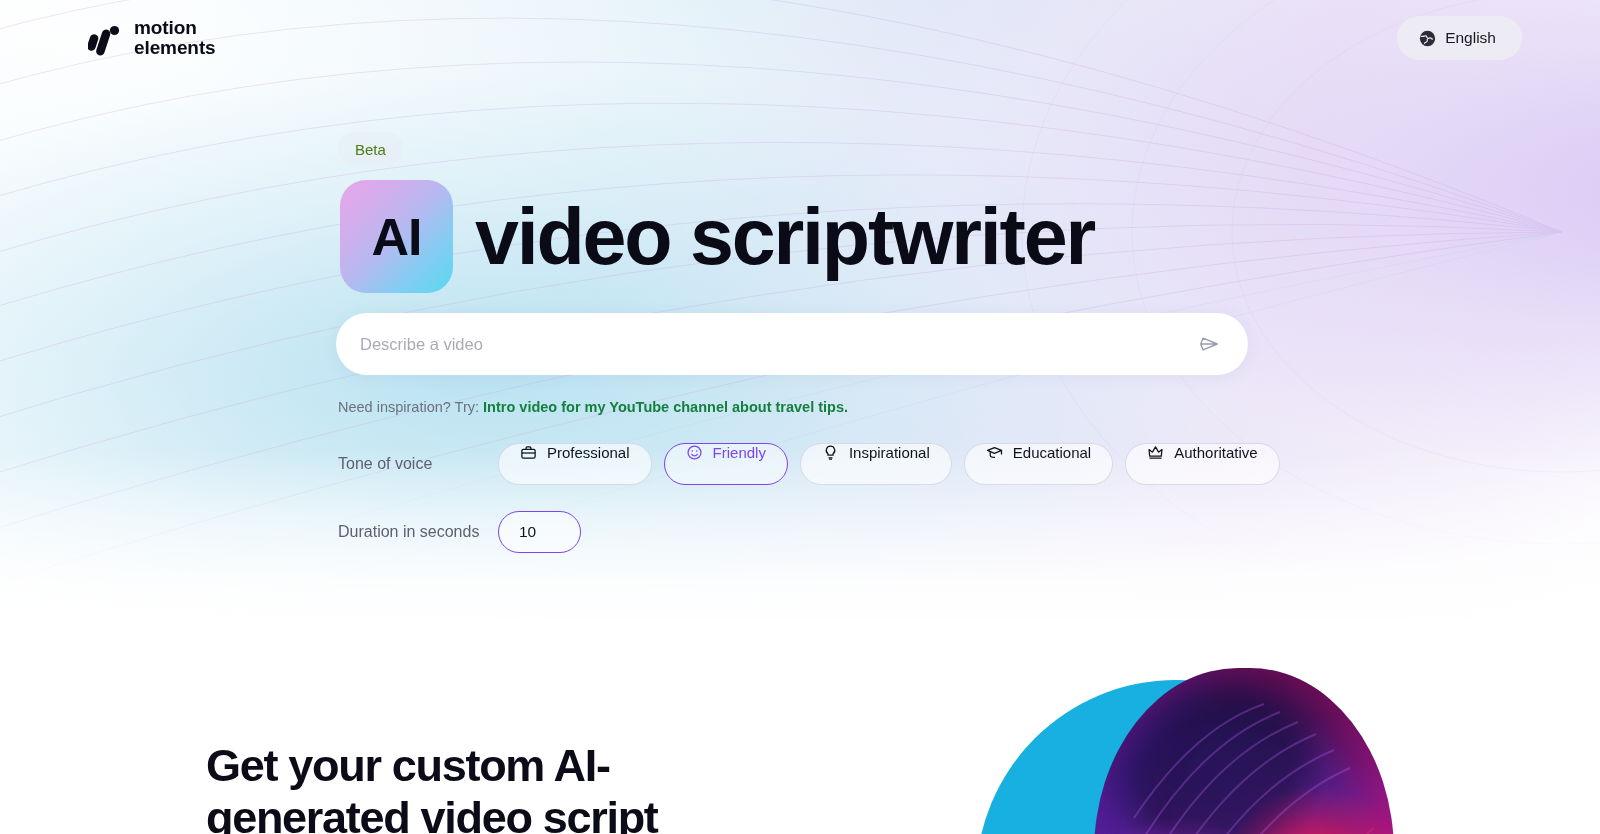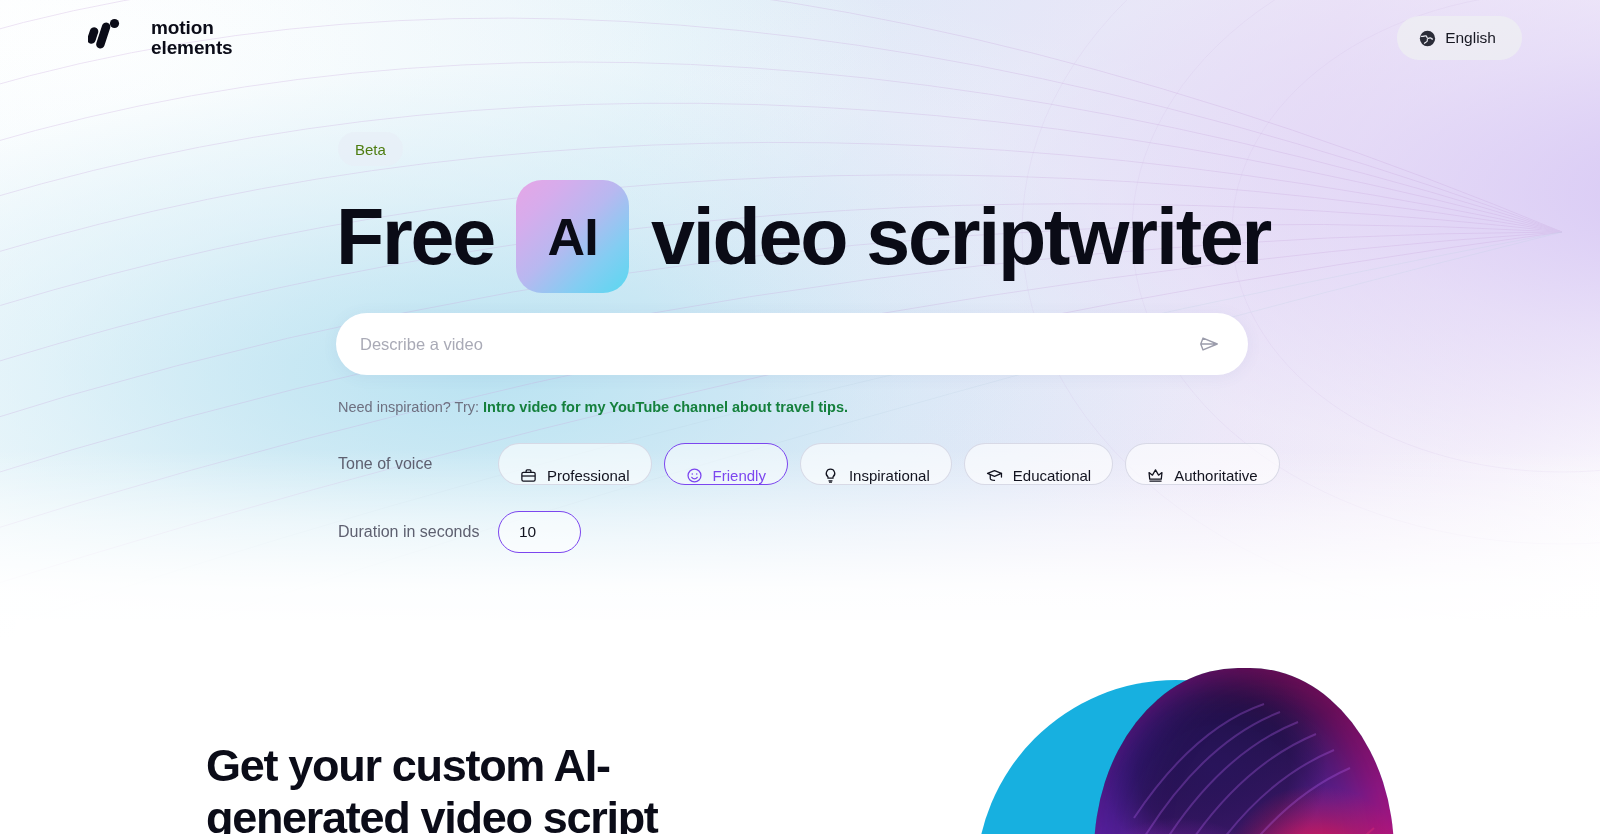--- a/index.html
+++ b/index.html
@@ -49,21 +49,21 @@
     position: absolute;
     left: 0; top: 0;
     width: 1600px;
     height: 76px;
     display: flex;
     align-items: center;
     justify-content: space-between;
     padding: 0 78px 0 88px;
     z-index: 5;
   }
-  .logo { display: flex; align-items: flex-start; gap: 25px; }
+  .logo { display: flex; align-items: flex-end; gap: 8px; }
   .logo-mark { width: 38px; height: 33px; display: block; }
   .logo-text {
     display: flex; flex-direction: column;
     line-height: 1.04;
     font-size: 19px;
     font-weight: 700;
     color: #0b0c18;
     letter-spacing: -0.1px;
   }
   .lang-btn {
@@ -175,21 +175,21 @@
   }
   .field-label {
     width: 148px;
     font-size: 16px;
     color: #5e6070;
     flex-shrink: 0;
     margin-left: 2px;
   }
   .chip {
     display: inline-flex;
-    align-items: flex-end;
+    align-items: flex-start;
     gap: 10px;
     height: 42px;
     padding: 0 21px;
     border-radius: 21px;
     background: rgba(255,255,255,0.62);
     border: 1px solid rgba(210,212,226,0.85);
     font-size: 15px;
     color: #12131f;
     cursor: pointer;
     font-family: inherit;
@@ -337,21 +337,20 @@
       </svg>
       <span>English</span>
     </button>
   </div>
 
   <div class="hero-content">
 
     <div class="beta-badge">Beta</div>
 
     <h1 class="headline">
-      <span>Free</span>
       <span class="ai-chip">AI</span>
       <span>video scriptwriter</span>
     </h1>
 
     <div class="search-wrap">
       <input class="search-input" type="text" placeholder="Describe a video" style="">
       <button class="send-btn">
         <svg width="22" height="22" viewBox="0 0 24 24" fill="none" stroke="#9b9cab" stroke-width="1.5" stroke-linejoin="round" stroke-linecap="round">
           <path d="M3 12 L21 12 M3 12 L5.5 5.5 L21 12 L5.5 18.5 Z"></path>
         </svg>

